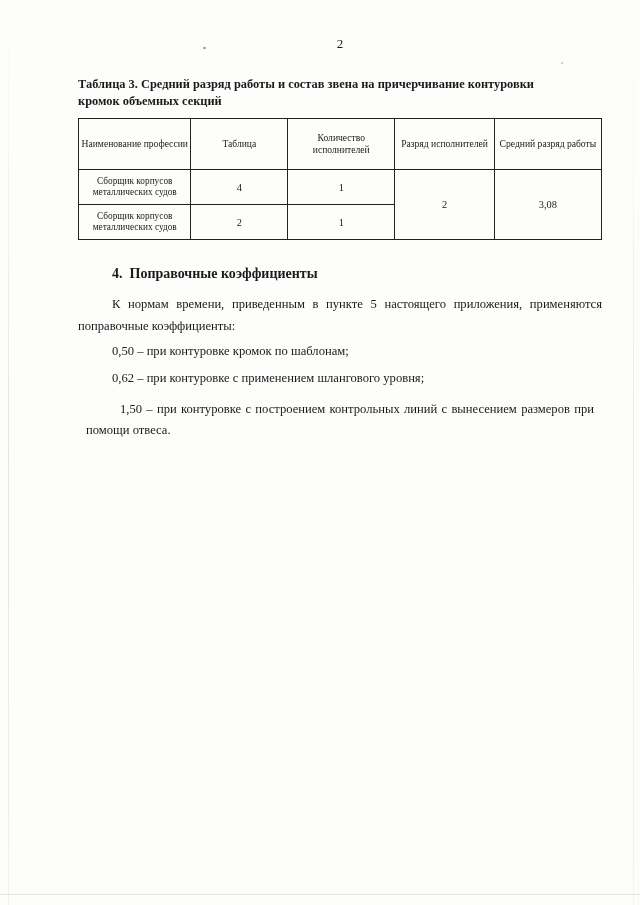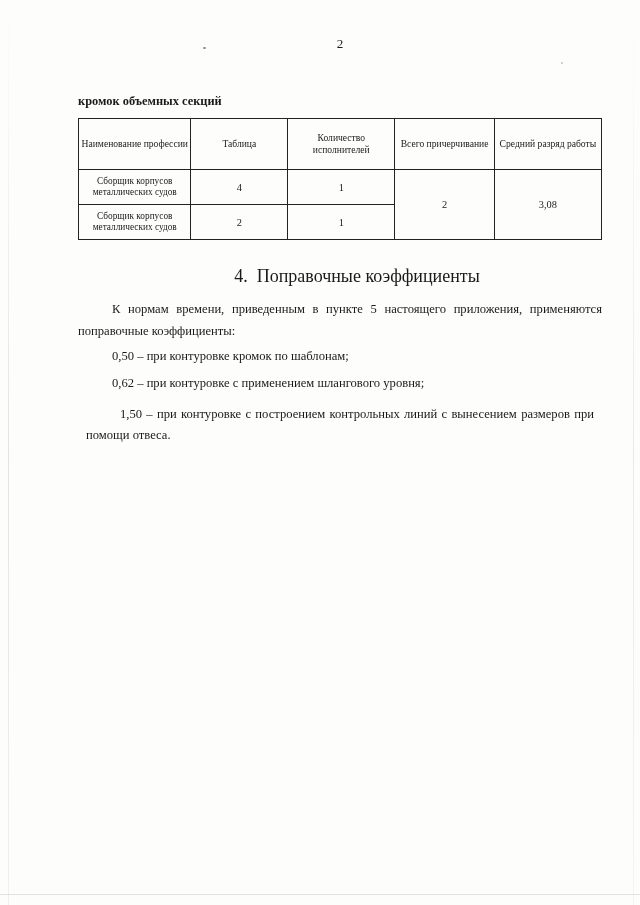--- a/index.html
+++ b/index.html
@@ -84,25 +84,24 @@
   }
   table.norm-table td.prof {
     height: 26px;
     font-size: 9.3px;
     line-height: 1.22;
   }
   table.norm-table td.num {
     font-size: 10.4px;
   }
   .section-head {
-    font-size: 18px;
-    font-weight: normal;
+    font-size: 14px;
+    font-weight: bold;
     margin: 26px 0 12px 0;
     padding-left: 34px;
-    text-align: center;
   }
   .para {
     margin: 0 0 3px 0;
     font-size: 12.6px;
     line-height: 1.68;
     text-align: justify;
     text-indent: 34px;
   }
   .para-list {
     margin: 0 0 3px 0;
@@ -128,38 +127,39 @@
   <div class="scan-edge-bottom"></div>
 
   <div class="speck" style="left:203px; top:47px; width:3px; height:2px;"></div>
   <div class="speck" style="left:561px; top:62px; width:2px; height:2px; opacity:.5;"></div>
 
   <div class="content">
 
     <div class="page-number">2</div>
 
     <p class="table-caption">
+      <span>Таблица 3. Средний разряд работы и состав звена на причерчивание контуровки</span>
       <br>
       <span>кромок объемных секций</span>
     </p>
 
     <table class="norm-table">
       <colgroup>
         <col style="width:21.5%">
         <col style="width:18.5%">
         <col style="width:20.5%">
         <col style="width:19%">
         <col style="width:20.5%">
       </colgroup>
       <thead>
         <tr>
           <th>Наименование профессии</th>
           <th>Таблица</th>
           <th>Количество исполнителей</th>
-          <th>Всего причерчивание</th>
+          <th>Разряд исполнителей</th>
           <th>Средний разряд работы</th>
         </tr>
       </thead>
       <tbody>
         <tr>
           <td class="prof">Сборщик корпусов металлических судов</td>
           <td class="num">4</td>
           <td class="num">1</td>
           <td class="num" rowspan="2">2</td>
           <td class="num" rowspan="2">3,08</td>

